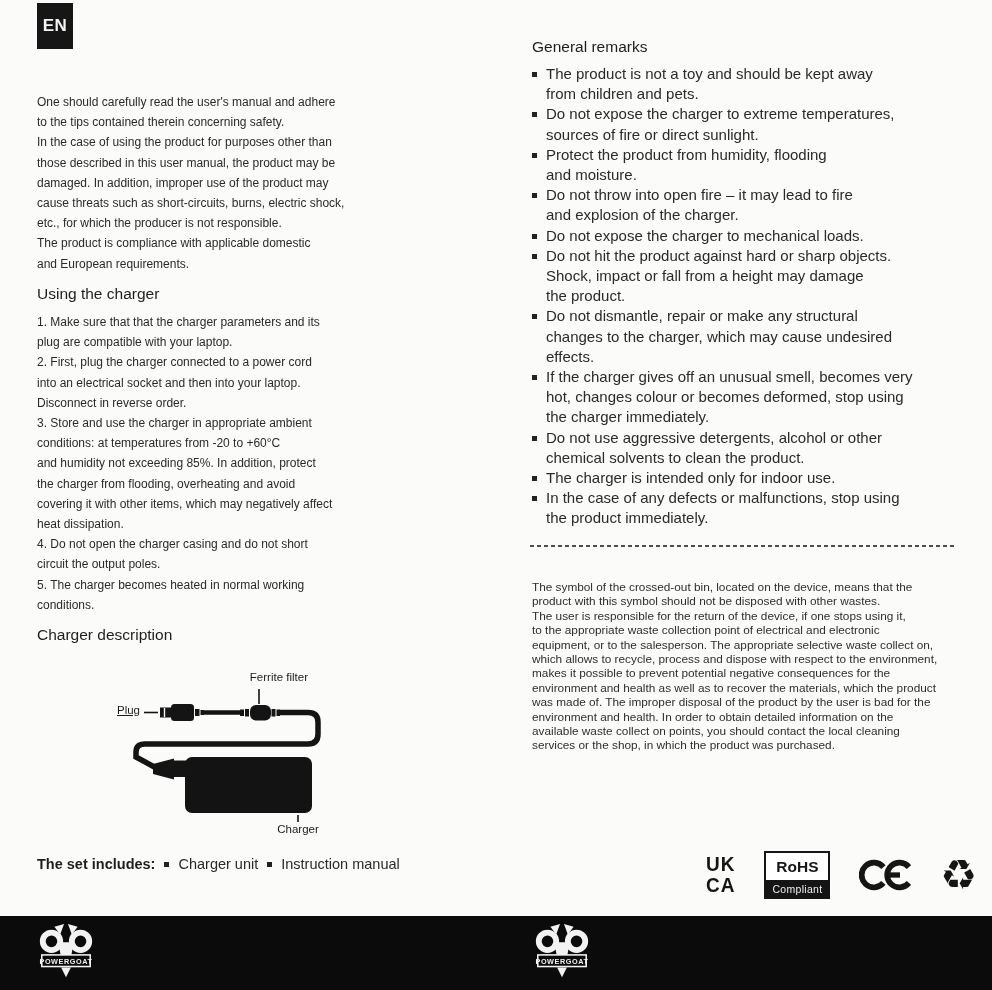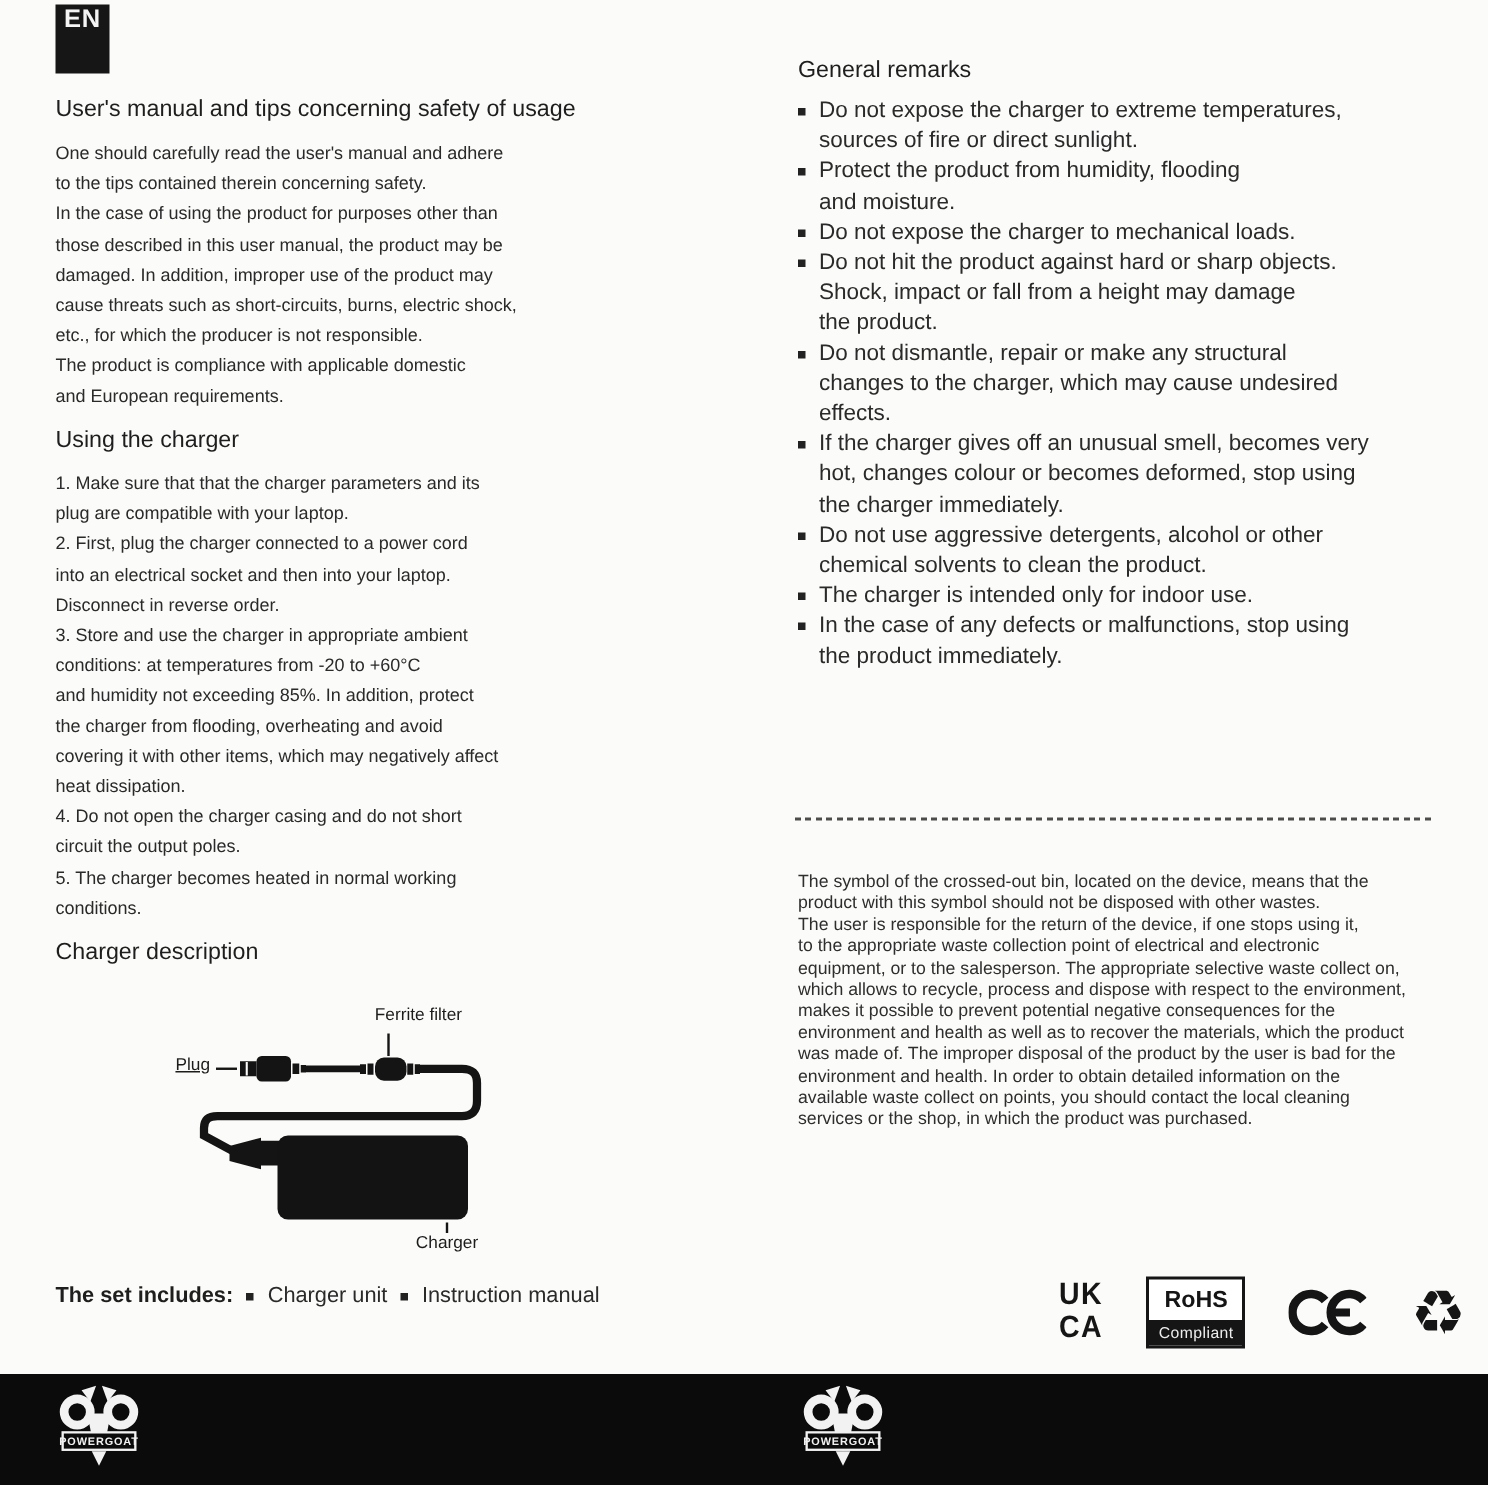--- a/index.html
+++ b/index.html
@@ -8,21 +8,21 @@
     width:992px;height:990px;
     background:#fbfbf9;
     font-family:"Liberation Sans", sans-serif;
     color:#262626;
     overflow:hidden;
   }
   
   .en-badge{
     position:absolute;left:37px;top:3px;width:36px;height:46px;
     background:#161616;color:#f4f4f4;
-    display:flex;justify-content:center;
+    display:flex;align-items:center;justify-content:center;
     font-size:17px;font-weight:bold;letter-spacing:.5px;
   }
   .sec-heading{
     position:absolute;
     font-size:15.5px;font-weight:normal;color:#1e1e1e;
     margin:0;white-space:nowrap;
   }
   .body-text{
     position:absolute;margin:0;
     font-size:12px;line-height:20.2px;
@@ -100,21 +100,20 @@
 </style>
 </head>
 <body>
 
 <div class="page">
 
   <div class="en-badge">
     <span>EN</span>
   </div>
 
-  <h2 class="sec-heading" style="left:37px;top:64px;">User's manual and tips concerning safety of usage</h2>
   <p class="body-text" style="left:37px;top:92px;width:445px;">One should carefully read the user's manual and adhere
 to the tips contained therein concerning safety.
 In the case of using the product for purposes other than
 those described in this user manual, the product may be
 damaged. In addition, improper use of the product may
 cause threats such as short-circuits, burns, electric shock,
 etc., for which the producer is not responsible.
 The product is compliance with applicable domestic
 and European requirements.</p>
 
@@ -179,27 +178,37 @@
     <span>Charger unit</span>
     <span class="sq"></span>
     <span>Instruction manual</span>
   </div>
 
   <h2 class="sec-heading" style="left:532px;top:38px;">General remarks</h2>
 
   <ul class="bullets">
     <li>
         <span class="sq"></span>
+        <span class="bt">The product is not a toy and should be kept away
+from children and pets.</span>
+      </li>
+    <li>
+        <span class="sq"></span>
         <span class="bt">Do not expose the charger to extreme temperatures,
 sources of fire or direct sunlight.</span>
       </li>
     <li>
         <span class="sq"></span>
         <span class="bt">Protect the product from humidity, flooding
 and moisture.</span>
+      </li>
+    <li>
+        <span class="sq"></span>
+        <span class="bt">Do not throw into open fire – it may lead to fire
+and explosion of the charger.</span>
       </li>
     <li>
         <span class="sq"></span>
         <span class="bt">Do not expose the charger to mechanical loads.</span>
       </li>
     <li>
         <span class="sq"></span>
         <span class="bt">Do not hit the product against hard or sharp objects.
 Shock, impact or fall from a height may damage
 the product.</span>

